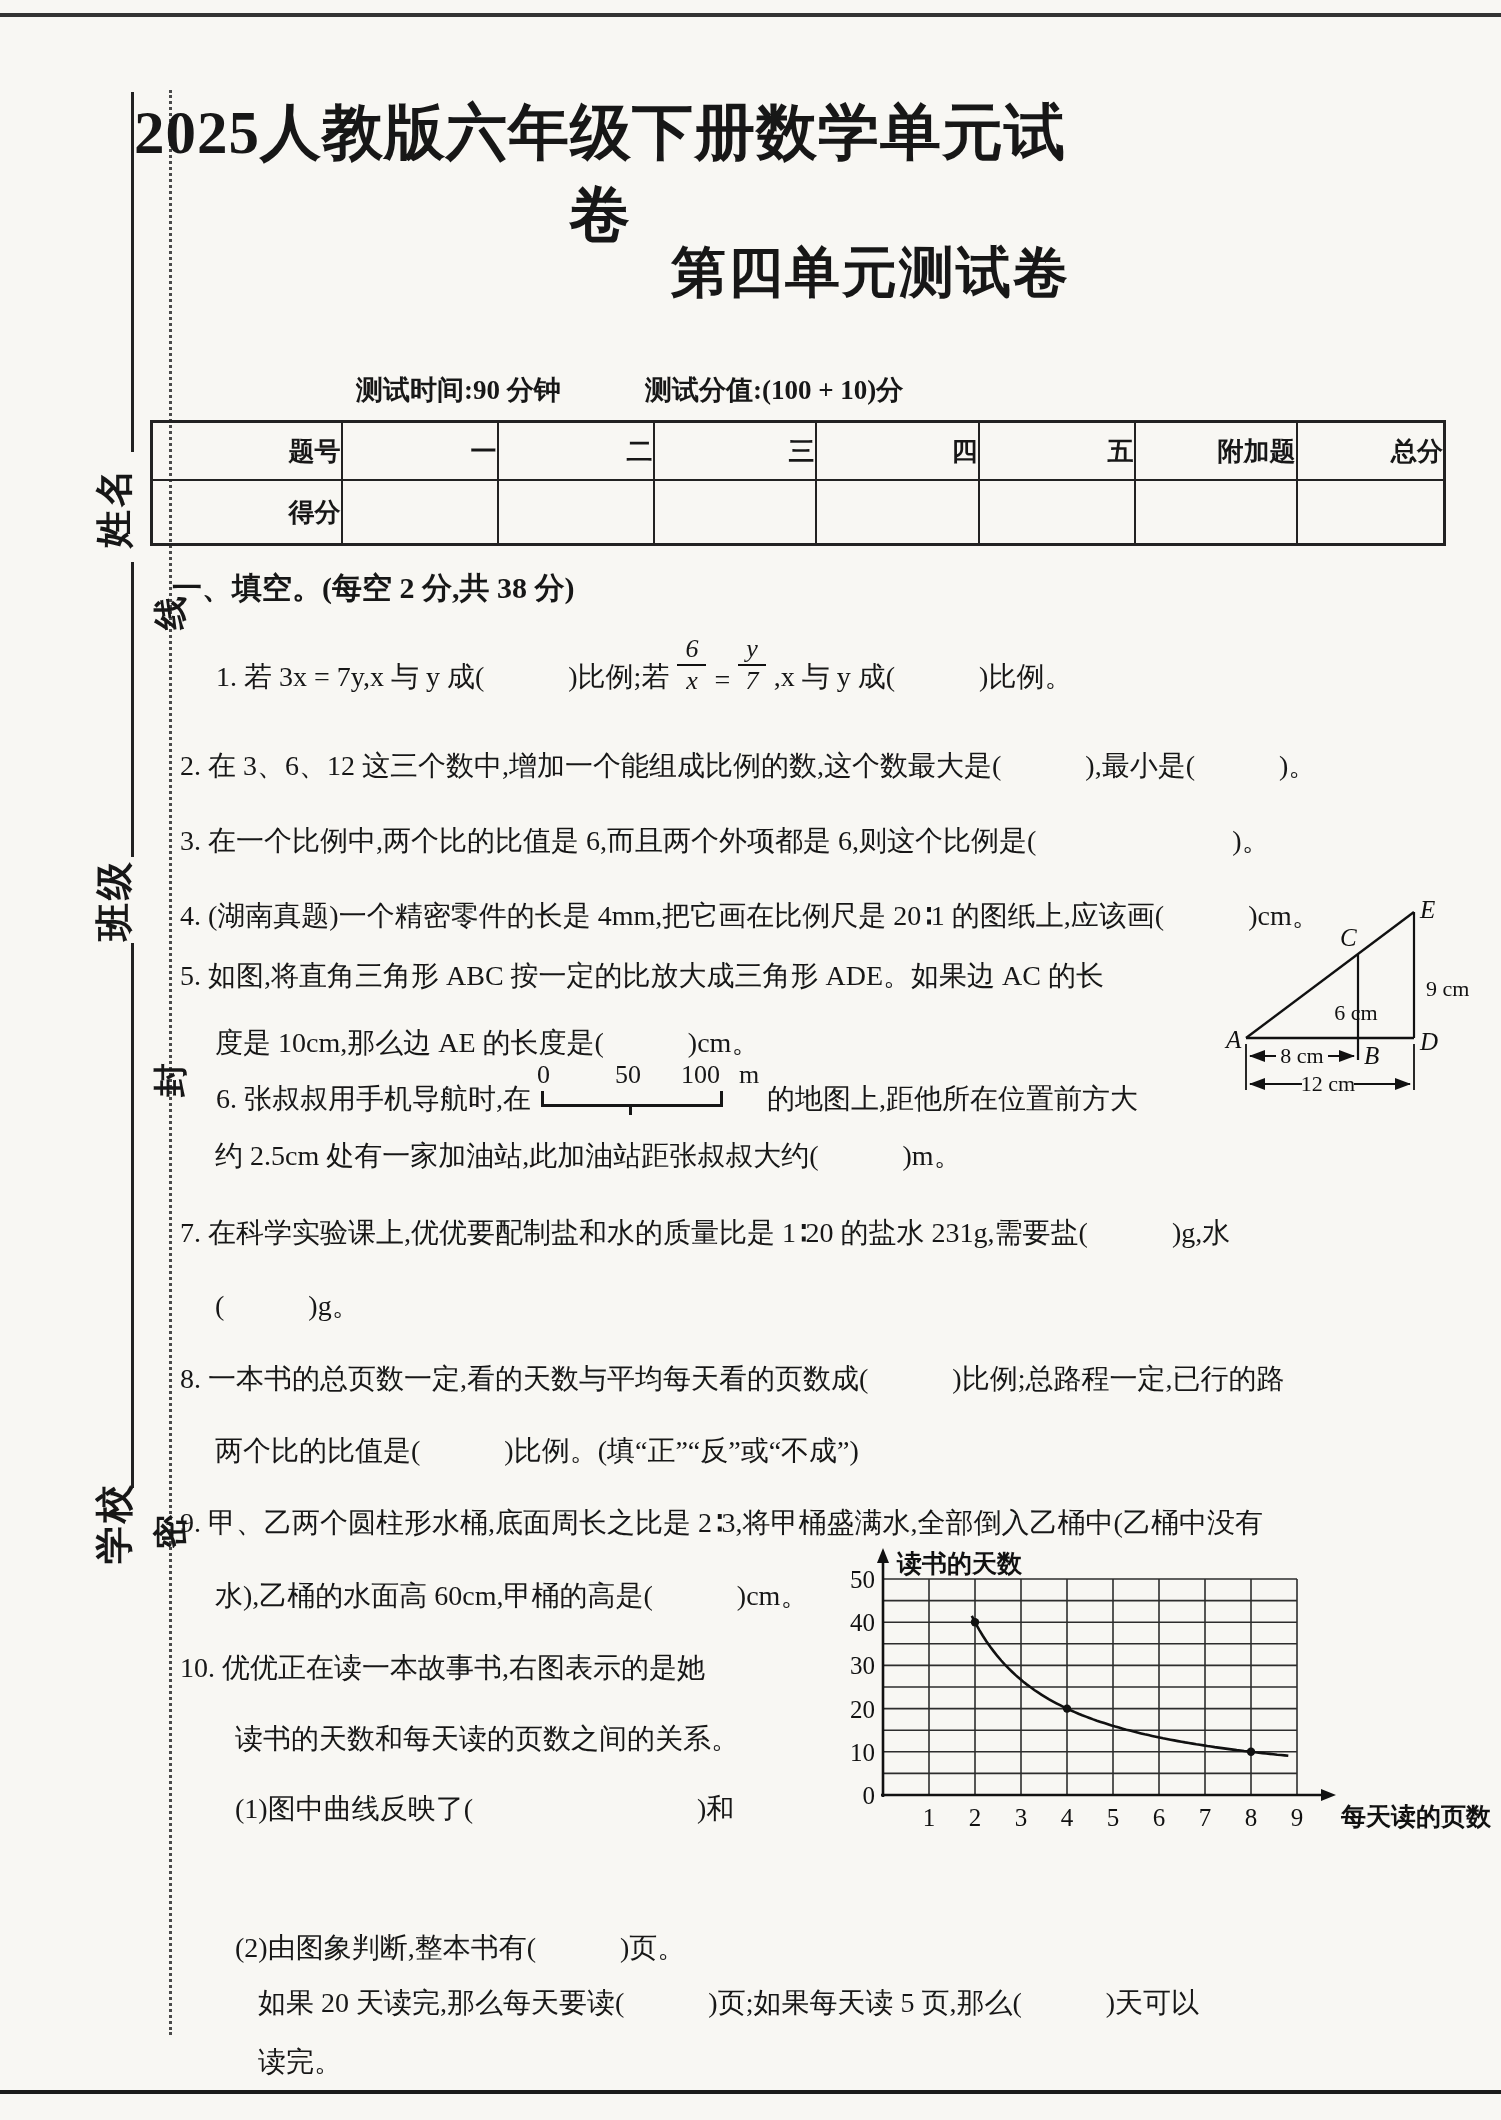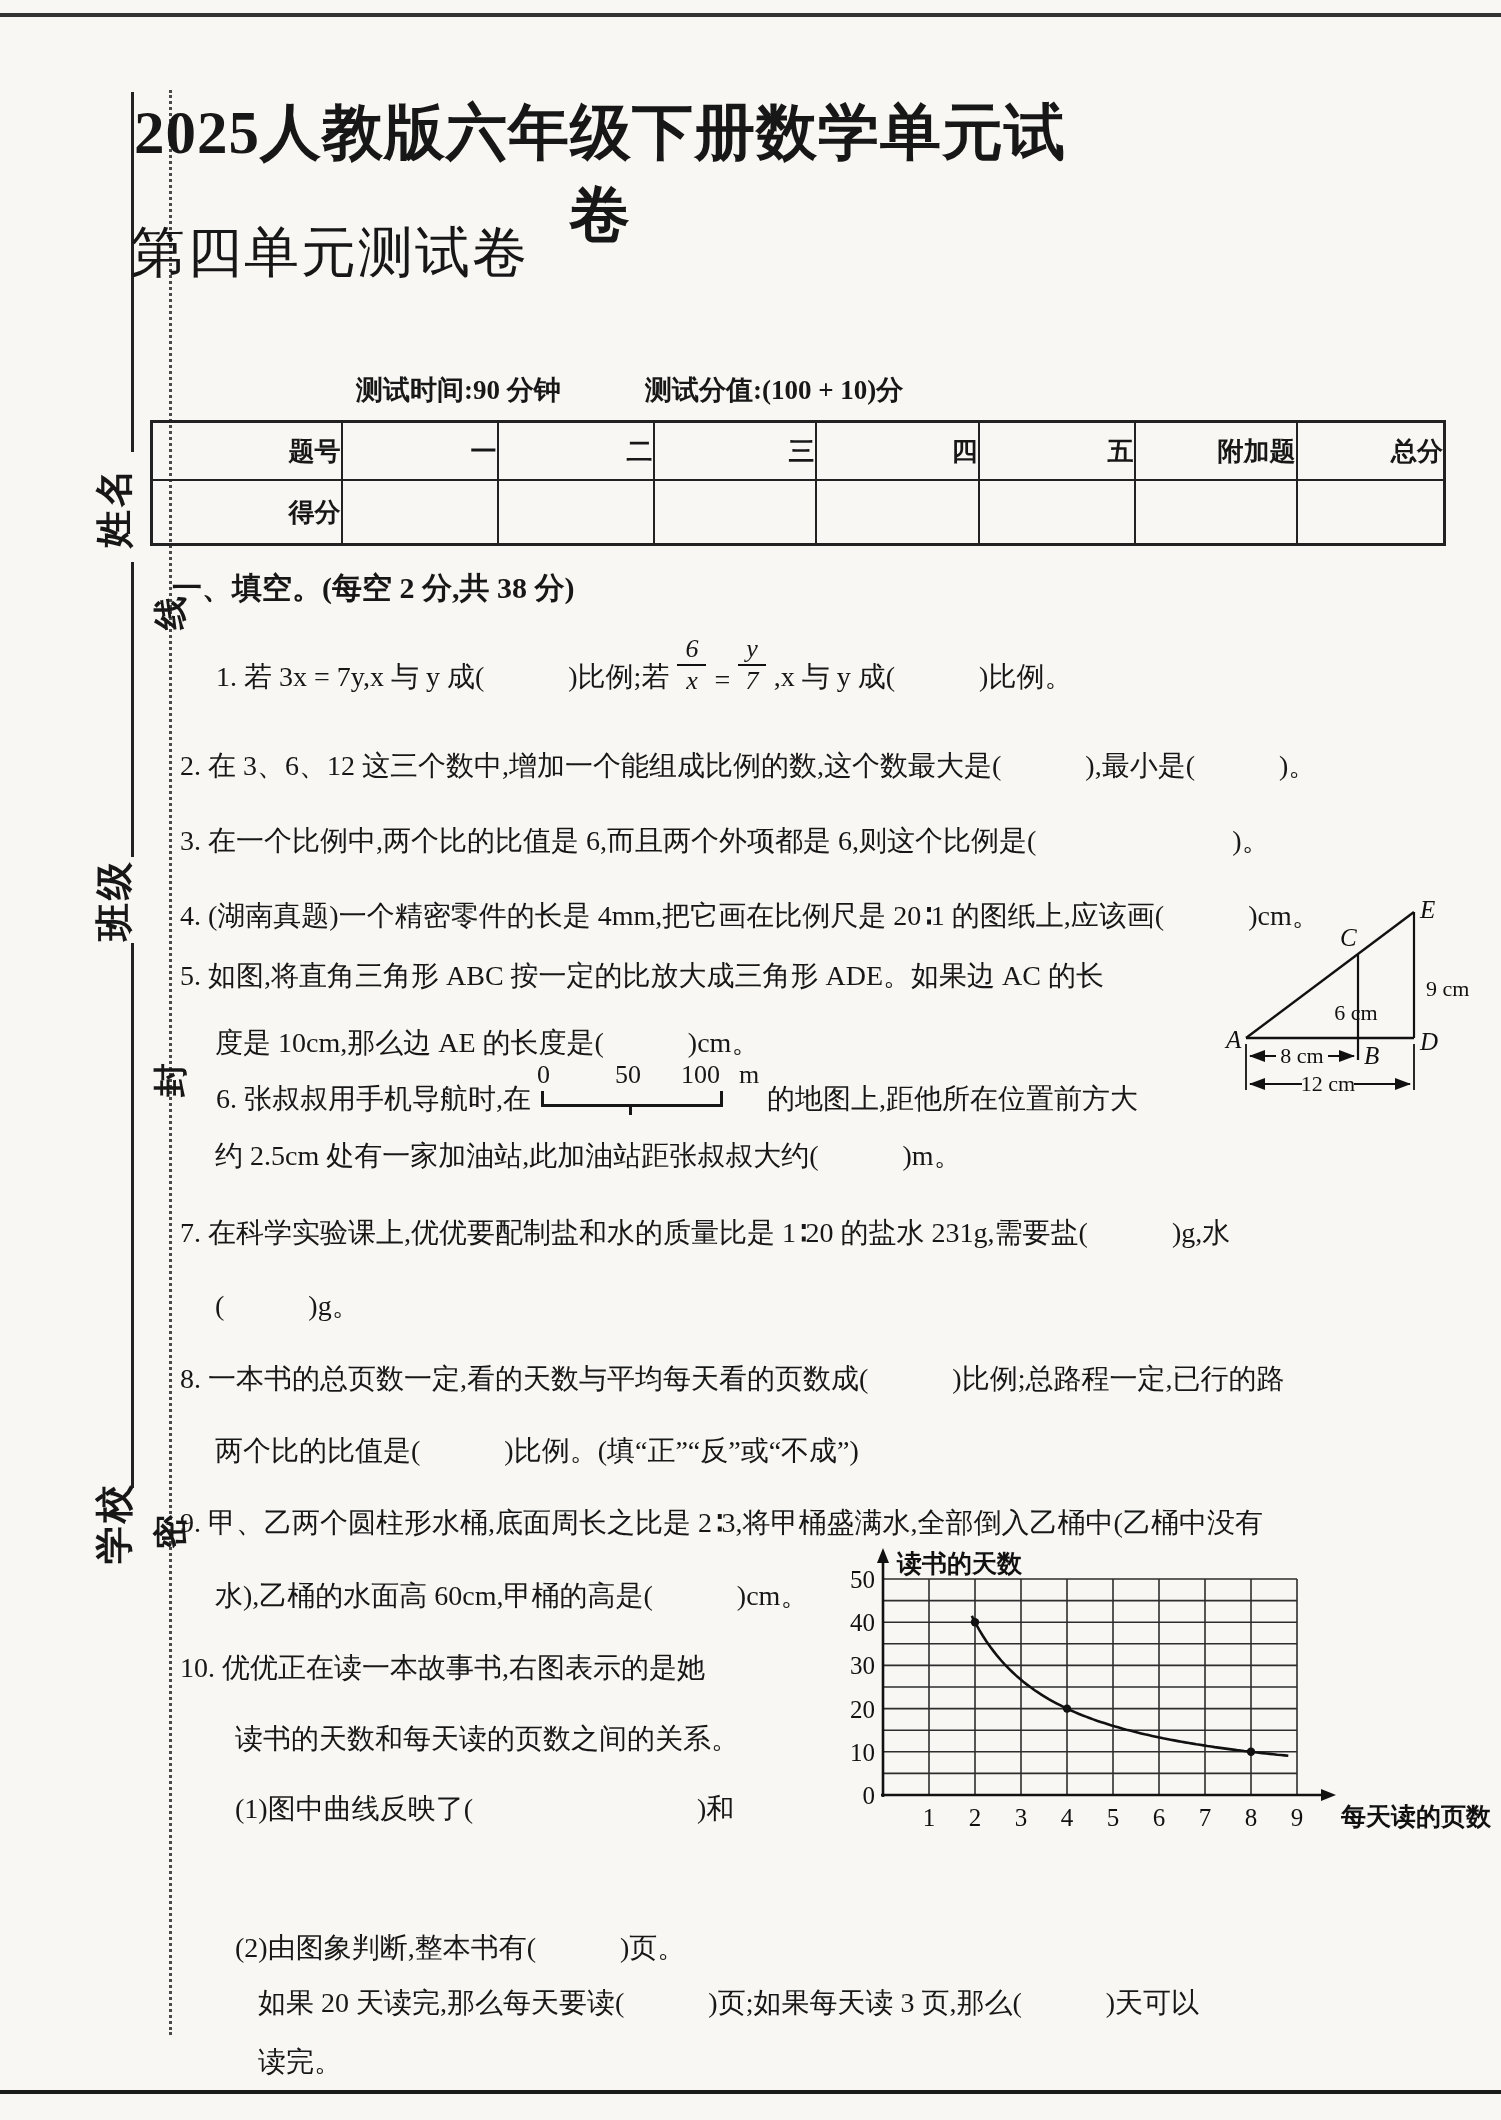--- a/index.html
+++ b/index.html
@@ -7,22 +7,22 @@
         font-family:"Liberation Serif","DejaVu Serif",serif;color:#171717;}
   .rule{position:absolute;background:#333;}
   .vdotted{position:absolute;border-left:3px dotted #4a4a4a;width:0;}
   .vsolid{position:absolute;width:3px;background:#222;}
   .vlabel{position:absolute;transform:translate(-50%,-50%) rotate(-90deg);white-space:nowrap;
           font-weight:bold;font-size:38px;letter-spacing:3px;}
   .vseal{position:absolute;transform:translate(-50%,-50%) rotate(-90deg);white-space:nowrap;
          font-weight:bold;font-size:34px;}
   .title1{position:absolute;left:130px;top:92px;width:940px;text-align:center;
           font-size:61px;font-weight:900;letter-spacing:1px;}
-  .title2{position:absolute;left:130px;top:216px;width:940px;text-align:left;
-          font-size:55px;font-weight:400;letter-spacing:2px;}
+  .title2{position:absolute;left:130px;top:236px;width:940px;text-align:right;
+          font-size:55px;font-weight:700;letter-spacing:2px;}
   .meta{position:absolute;font-size:27px;font-weight:bold;white-space:pre;}
   table.score{position:absolute;left:150px;top:420px;border-collapse:collapse;table-layout:fixed;
               border:3px solid #222;}
   table.score td,table.score th{border:2px solid #222;text-align:right;font-size:26px;
               font-weight:bold;padding:0;}
   table.score tr.h td{height:56px;}
   table.score tr.s td{height:62px;}
   .heading{position:absolute;font-size:30px;font-weight:bold;white-space:pre;text-align:center;}
   .line{position:absolute;font-size:28px;white-space:pre;line-height:36px;}
   .qflex{position:absolute;display:flex;align-items:flex-end;font-size:28px;white-space:pre;margin-left:36px;}
@@ -138,21 +138,21 @@
   <div class="line" style="left:180px;top:1215px;">7. 在科学实验课上,优优要配制盐和水的质量比是 1∶20 的盐水 231g,需要盐(　　　)g,水</div>
   <div class="line" style="left:215px;top:1288px;">(　　　)g。</div>
   <div class="line" style="left:180px;top:1361px;">8. 一本书的总页数一定,看的天数与平均每天看的页数成(　　　)比例;总路程一定,已行的路</div>
   <div class="line" style="left:215px;top:1433px;">两个比的比值是(　　　)比例。(填“正”“反”或“不成”)</div>
   <div class="line" style="left:180px;top:1505px;">9. 甲、乙两个圆柱形水桶,底面周长之比是 2∶3,将甲桶盛满水,全部倒入乙桶中(乙桶中没有</div>
   <div class="line" style="left:215px;top:1578px;">水),乙桶的水面高 60cm,甲桶的高是(　　　)cm。</div>
   <div class="line" style="left:180px;top:1650px;">10. 优优正在读一本故事书,右图表示的是她</div>
   <div class="line" style="left:235px;top:1721px;">读书的天数和每天读的页数之间的关系。</div>
   <div class="line" style="left:235px;top:1791px;">(1)图中曲线反映了(　　　　　　　　)和</div>
   <div class="line" style="left:235px;top:1930px;">(2)由图象判断,整本书有(　　　)页。</div>
-  <div class="line" style="left:258px;top:1985px;">如果 20 天读完,那么每天要读(　　　)页;如果每天读 3 页,那么(　　　)天可以</div>
+  <div class="line" style="left:258px;top:1985px;">如果 20 天读完,那么每天要读(　　　)页;如果每天读 5 页,那么(　　　)天可以</div>
   <div class="line" style="left:258px;top:2044px;">读完。</div>
 
   <svg width="300" height="205" style="position:absolute;left:1218px;top:898px;" viewBox="0 0 300 205">
     <defs>
       <marker id="ah" markerWidth="9" markerHeight="8" refX="7.5" refY="3" orient="auto" markerUnits="userSpaceOnUse1" viewBox="0 0 9 8">
         <path d="M0,0 L8,3 L0,6 z" fill="#111"></path>
       </marker>
     </defs>
     <line x1="28" y1="140" x2="196" y2="140" stroke="#111" stroke-width="2.4"></line>
     <line x1="28" y1="140" x2="196" y2="14" stroke="#111" stroke-width="2.4"></line>

